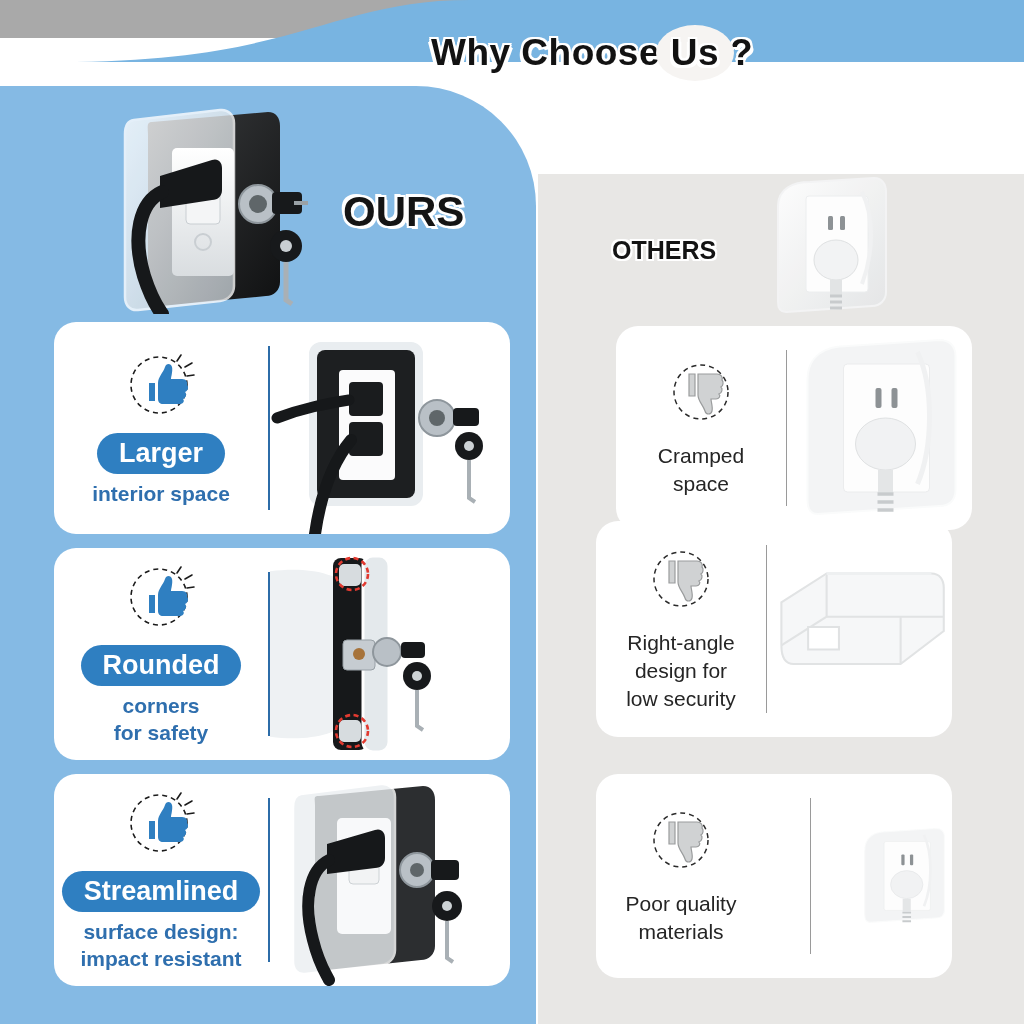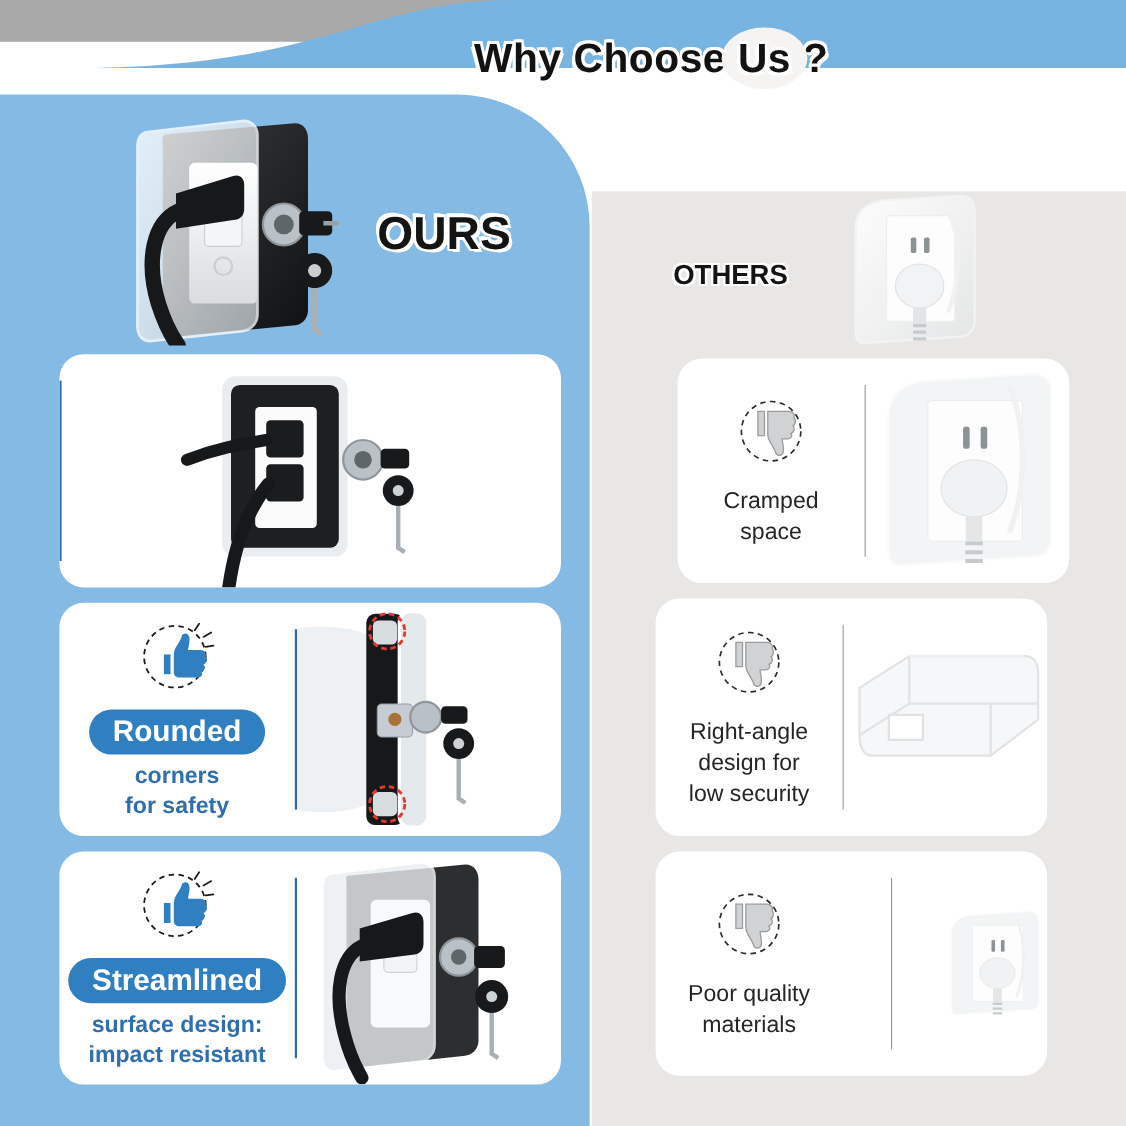--- a/index.html
+++ b/index.html
@@ -200,20 +200,36 @@
     <rect x="70" y="44" width="5" height="14" rx="1.5" fill="#8d9295"></rect>
     <ellipse cx="66" cy="88" rx="22" ry="20" fill="#f2f3f4" stroke="#dfe1e2"></ellipse>
     <path d="M66 108 L66 124" stroke="#e2e4e5" stroke-width="12"></path>
     <path d="M60 124 L72 124 M60 130 L72 130 M60 136 L72 136" stroke="#c8cbcd" stroke-width="3"></path>
     <path d="M92 20 C104 44 104 80 92 112" stroke="#f0f1f2" stroke-width="4" fill="none"></path>
   </svg>
 </div>
 <div id="othersLabel">OTHERS</div>
 
 <div class="card ours" style="top:322px;height:212px;">
+  <div class="cardText">
+    <div class="thumbWrap">
+      <svg width="72" height="72" viewBox="0 0 72 72">
+        <circle cx="34" cy="36" r="28" fill="none" stroke="#1b1b1b" stroke-width="1.6" stroke-dasharray="5 4"></circle>
+        <path d="M30 34 L30 52 L24 52 L24 34 Z" fill="#2f7fc1"></path>
+        <path d="M33 34 C33 28 38 24 40 18 C41 14 46 14 47 18 C48 22 46 28 46 30 L57 30 C61 30 63 33 62 36 C64 38 63 42 60 43 C62 45 61 49 58 50 C60 52 58 55 55 55 L38 55 C35 55 33 53 33 50 Z" fill="#2f7fc1"></path>
+        <g stroke="#1b1b1b" stroke-width="1.6" stroke-linecap="round">
+          <path d="M52 12 L56 6"></path>
+            <path d="M60 18 L67 14"></path>
+            <path d="M62 27 L69 26"></path>
+        </g>
+      </svg>
+    </div>
+    <div class="pill">Larger</div>
+    <div class="subline">interior space</div>
+  </div>
   <div class="divider"></div>
   <div class="cardImg">
     <svg width="100%" height="100%" viewBox="0 0 226 212" preserveAspectRatio="xMidYMid meet">
       <rect x="30" y="18" width="118" height="168" rx="14" fill="#e9edf0" stroke="#ffffff" stroke-width="4"></rect>
       <rect x="40" y="28" width="98" height="148" rx="8" fill="#1d1f21"></rect>
       <rect x="62" y="48" width="56" height="110" rx="4" fill="#fbfbfc"></rect>
       <rect x="72" y="60" width="34" height="34" rx="4" fill="#1a1c1e"></rect>
       <rect x="72" y="100" width="34" height="34" rx="4" fill="#1a1c1e"></rect>
       <path d="M72 78 C48 82 26 86 0 96" stroke="#16181a" stroke-width="11" fill="none" stroke-linecap="round"></path>
       <path d="M74 118 C56 140 44 170 38 212" stroke="#16181a" stroke-width="12" fill="none" stroke-linecap="round"></path>
@@ -323,21 +339,21 @@
       <rect x="86" y="62" width="6" height="20" rx="2" fill="#8d9295"></rect>
       <rect x="102" y="62" width="6" height="20" rx="2" fill="#8d9295"></rect>
       <ellipse cx="96" cy="118" rx="30" ry="26" fill="#f1f2f3" stroke="#dfe1e2"></ellipse>
       <path d="M96 144 L96 166" stroke="#e4e6e7" stroke-width="15"></path>
       <path d="M88 168 L104 168 M88 176 L104 176 M88 184 L104 184" stroke="#c8cbcd" stroke-width="3.5"></path>
       <path d="M128 26 C144 60 144 120 128 158" stroke="#f0f1f2" stroke-width="5" fill="none"></path>
     </svg>
   </div>
 </div>
 
-<div class="card others" style="top:544px;height:216px;">
+<div class="card others" style="top:521px;height:216px;">
   <div class="cardText">
     <div class="thumbWrap">
       <svg width="72" height="72" viewBox="0 0 72 72">
         <circle cx="36" cy="34" r="27" fill="none" stroke="#2a2a2a" stroke-width="1.5" stroke-dasharray="5 4"></circle>
         <path d="M24 16 L30 16 L30 38 L24 38 Z" fill="#d0d2d3" stroke="#9a9c9d" stroke-width="1.2"></path>
         <path d="M33 16 L52 16 C56 16 58 19 57 22 C59 24 58 28 56 29 C58 31 57 35 54 36 C56 38 54 41 51 41 L46 41 C46 44 48 49 47 53 C46 57 41 57 40 53 C38 47 33 43 33 37 Z" fill="#d0d2d3" stroke="#9a9c9d" stroke-width="1.2"></path>
       </svg>
     </div>
     <div class="othersText">Right-angle</div>
     <div class="othersText">design for</div>

